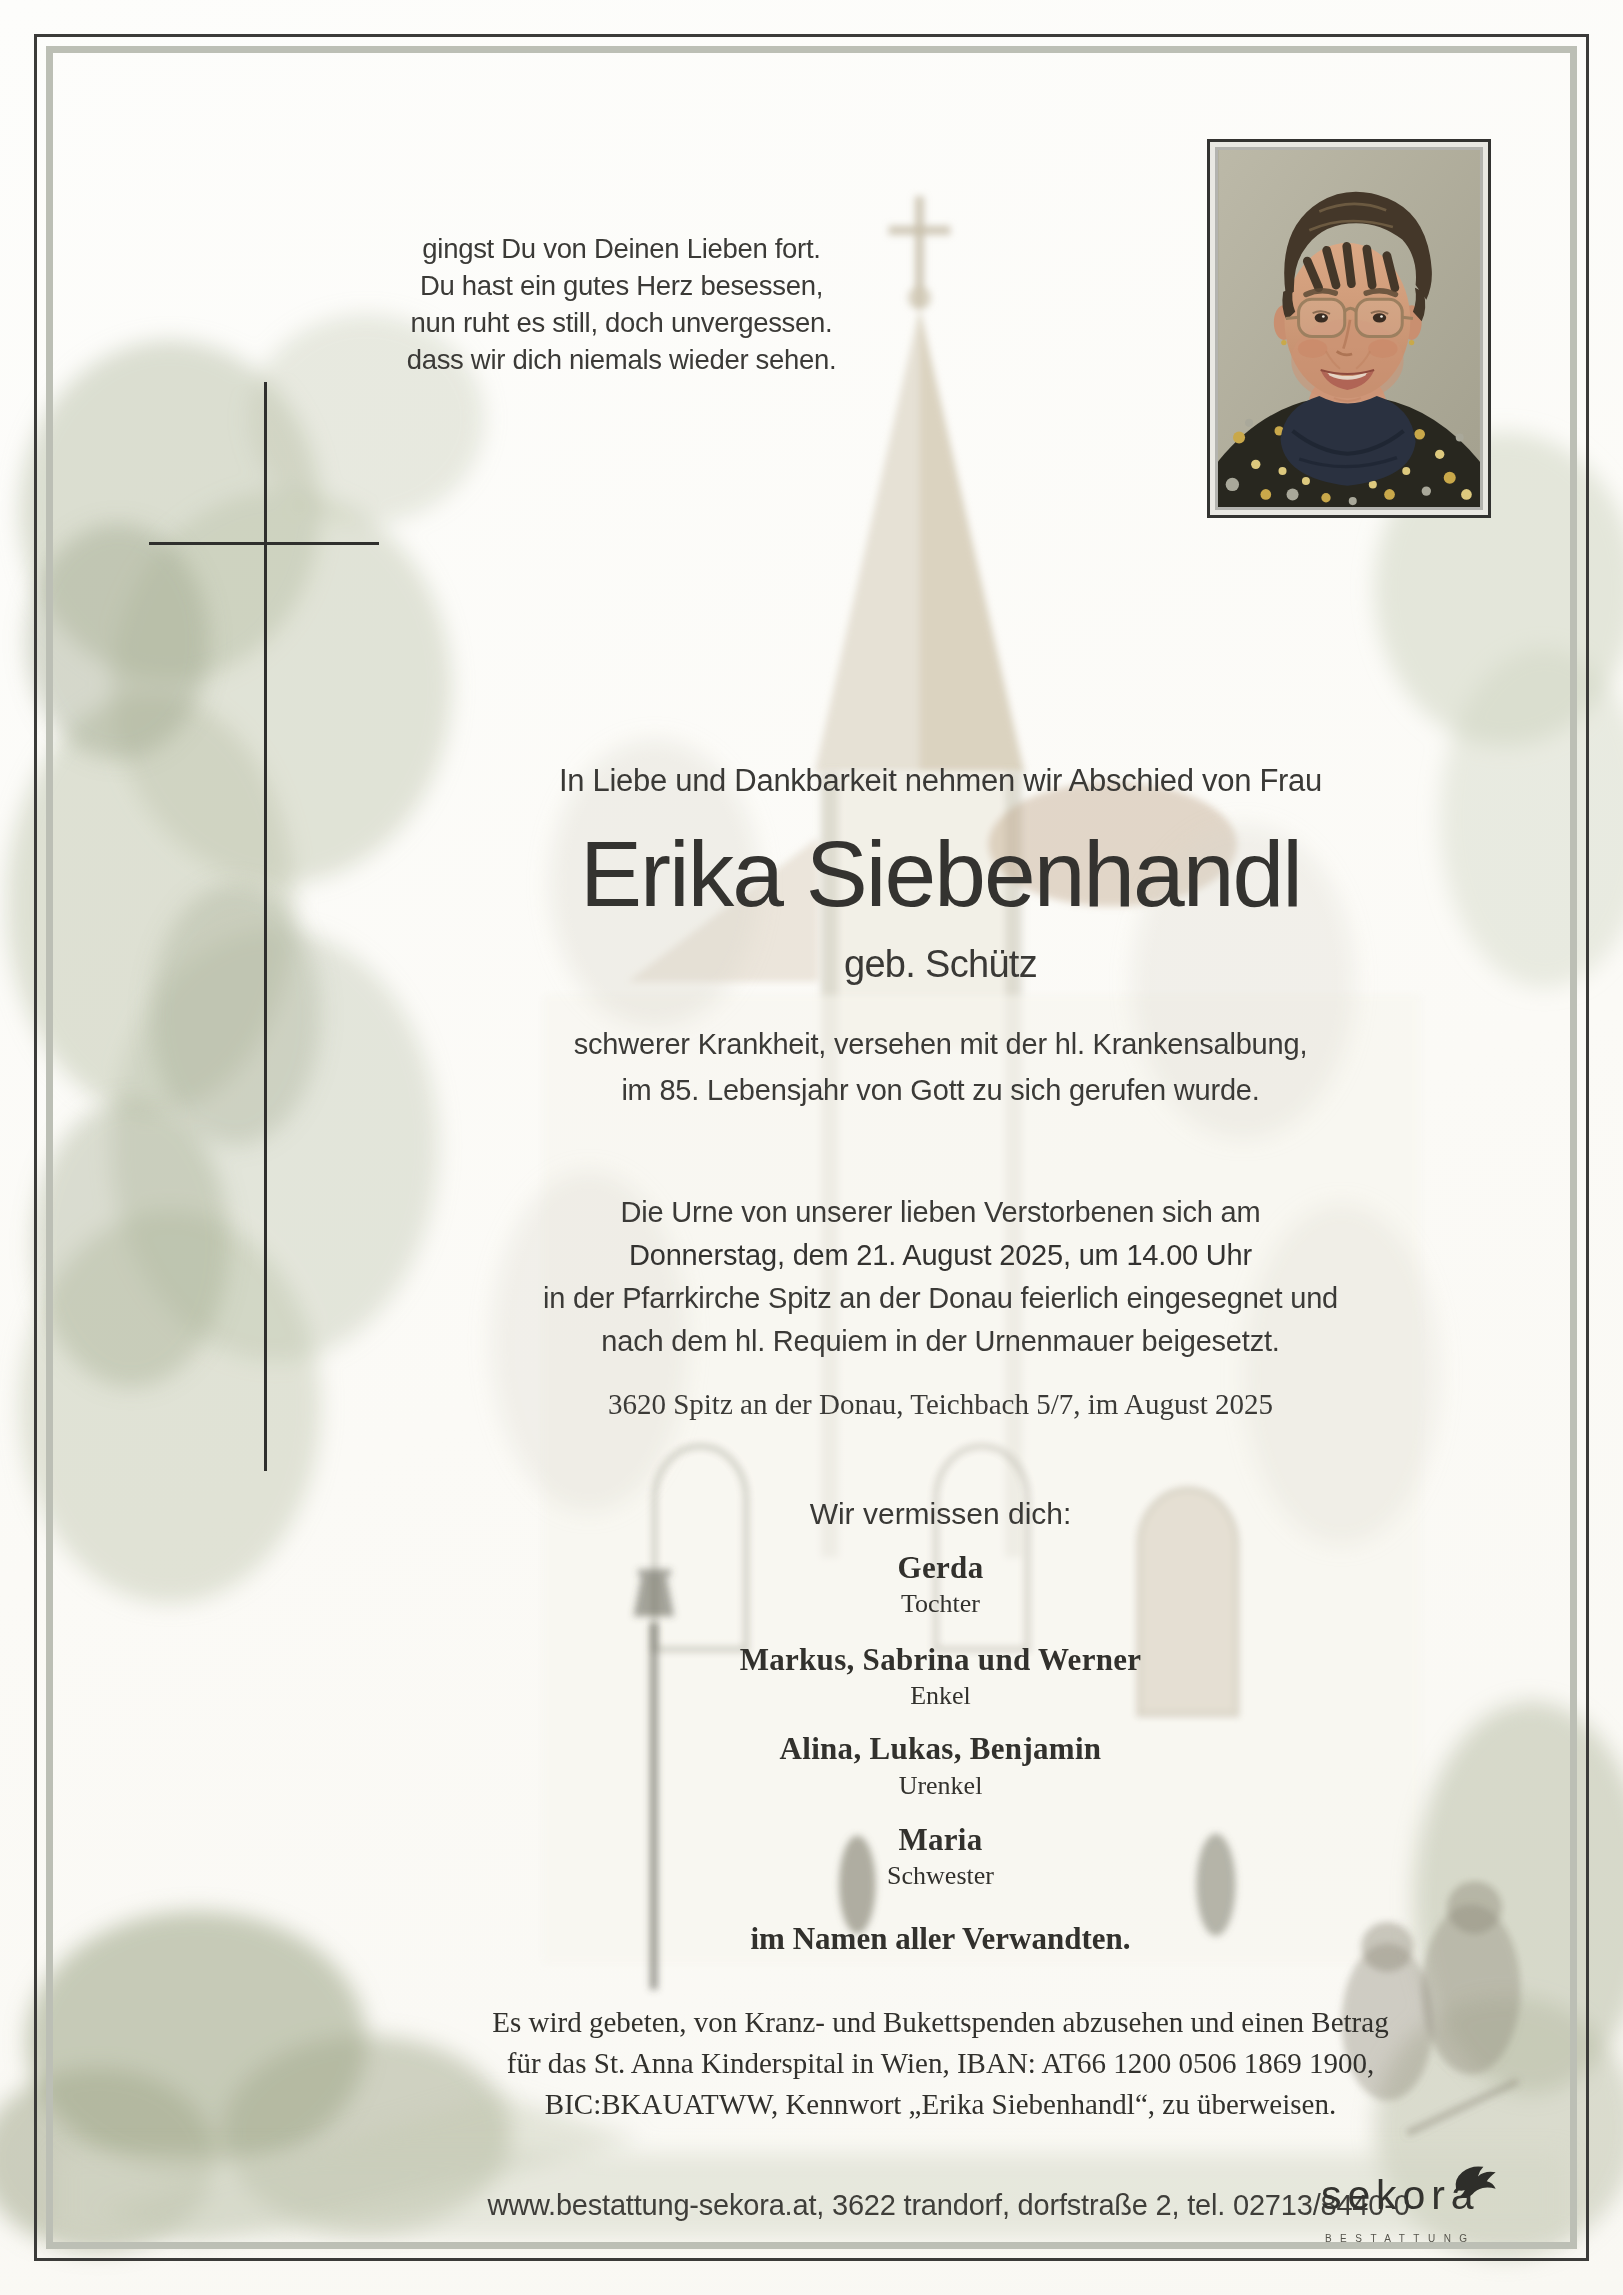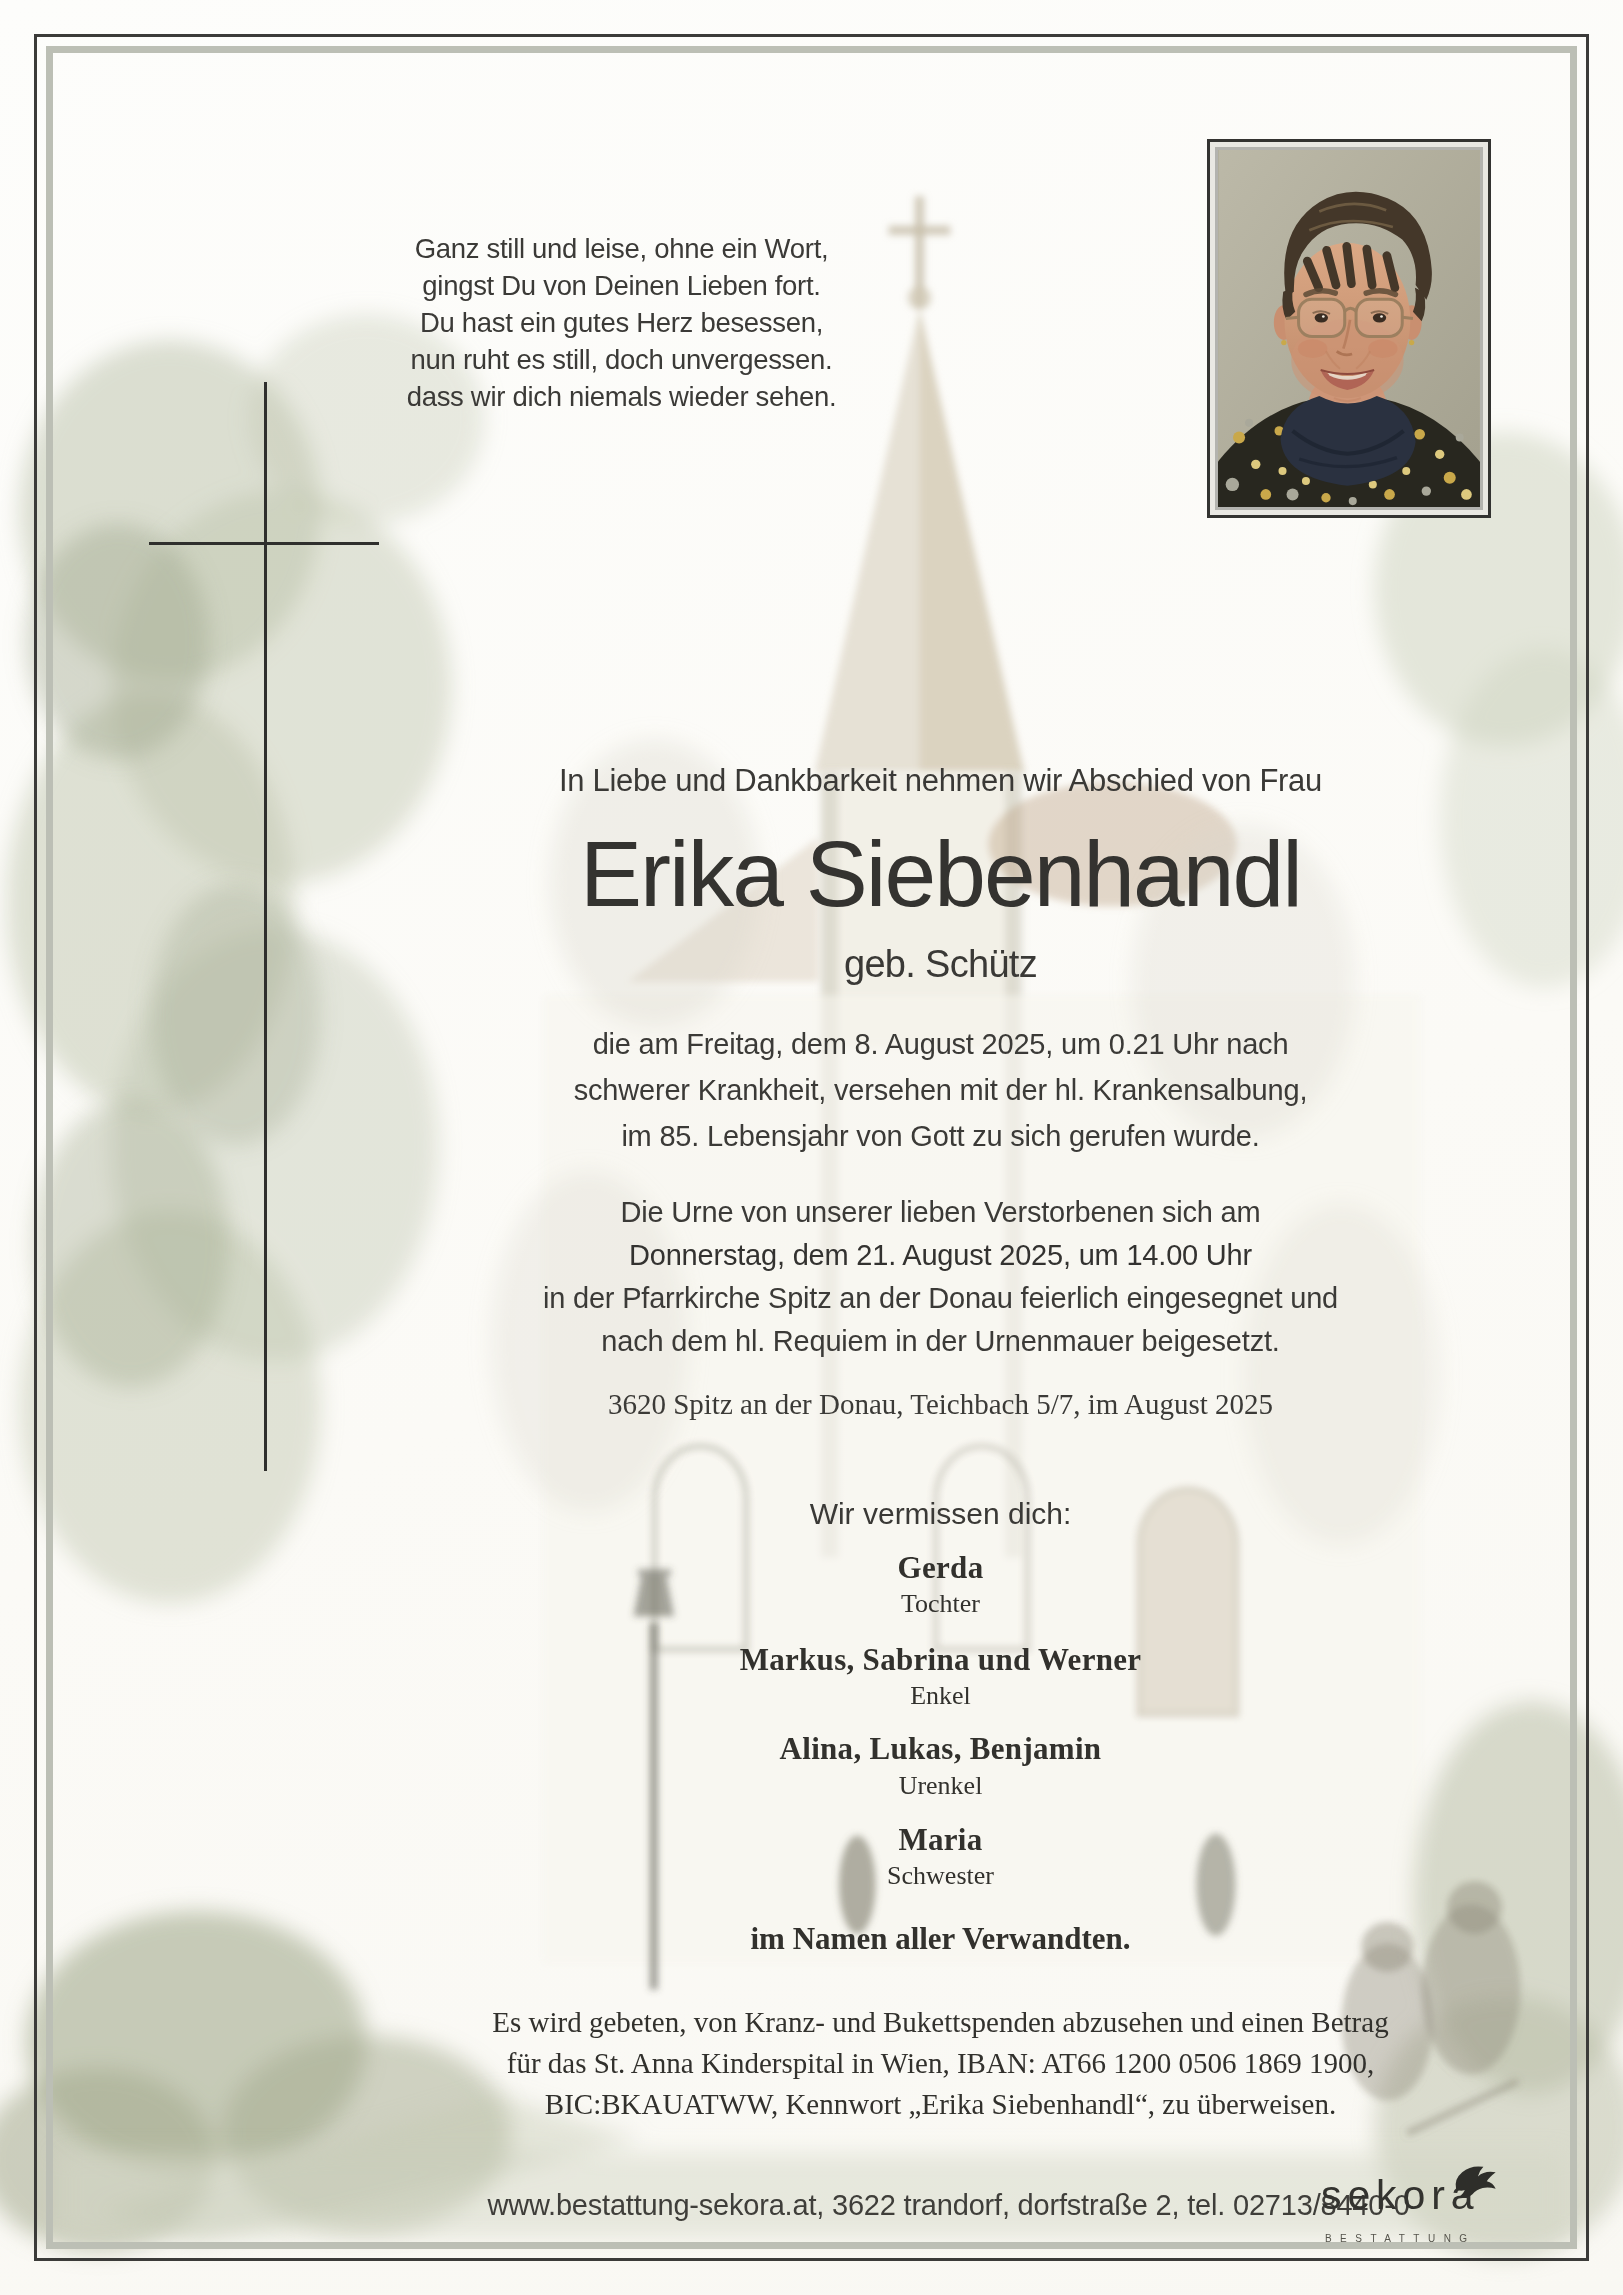--- a/index.html
+++ b/index.html
@@ -146,21 +146,20 @@
     </g>
   </svg>
 
   <div class="frame-outer"></div>
   <div class="frame-inner"></div>
 
   <div class="cross-v"></div>
   <div class="cross-h"></div>
 
   <div class="poem">
-    <div>Ganz still und leise, ohne ein Wort,</div>
     <div>gingst Du von Deinen Lieben fort.</div>
     <div>Du hast ein gutes Herz besessen,</div>
     <div>nun ruht es still, doch unvergessen.</div>
     <div>dass wir dich niemals wieder sehen.</div>
   </div>
 
   <div class="photo-frame">
     <div class="photo-mat">
       <svg viewBox="0 0 390 535" aria-hidden="true">
         <defs>
@@ -260,21 +259,20 @@
         <path d="M120,462 Q192,486 266,460" stroke="#1d2430" stroke-width="5" fill="none" opacity="0.7"></path>
       </svg>
     </div>
   </div>
 
   <div class="col intro">In Liebe und Dankbarkeit nehmen wir Abschied von Frau</div>
   <div class="col big-name">Erika Siebenhandl</div>
   <div class="col birth-name">geb. Schütz</div>
 
   <div class="col para para1">
-    <div>die am Freitag, dem 8. August 2025, um 0.21 Uhr nach</div>
     <div>schwerer Krankheit, versehen mit der hl. Krankensalbung,</div>
     <div>im 85. Lebensjahr von Gott zu sich gerufen wurde.</div>
   </div>
 
   <div class="col para para2">
     <div>Die Urne von unserer lieben Verstorbenen sich am</div>
     <div class="bold-line">Donnerstag, dem 21. August 2025, um 14.00 Uhr</div>
     <div>in der Pfarrkirche Spitz an der Donau feierlich eingesegnet und</div>
     <div>nach dem hl. Requiem in der Urnenmauer beigesetzt.</div>
   </div>

